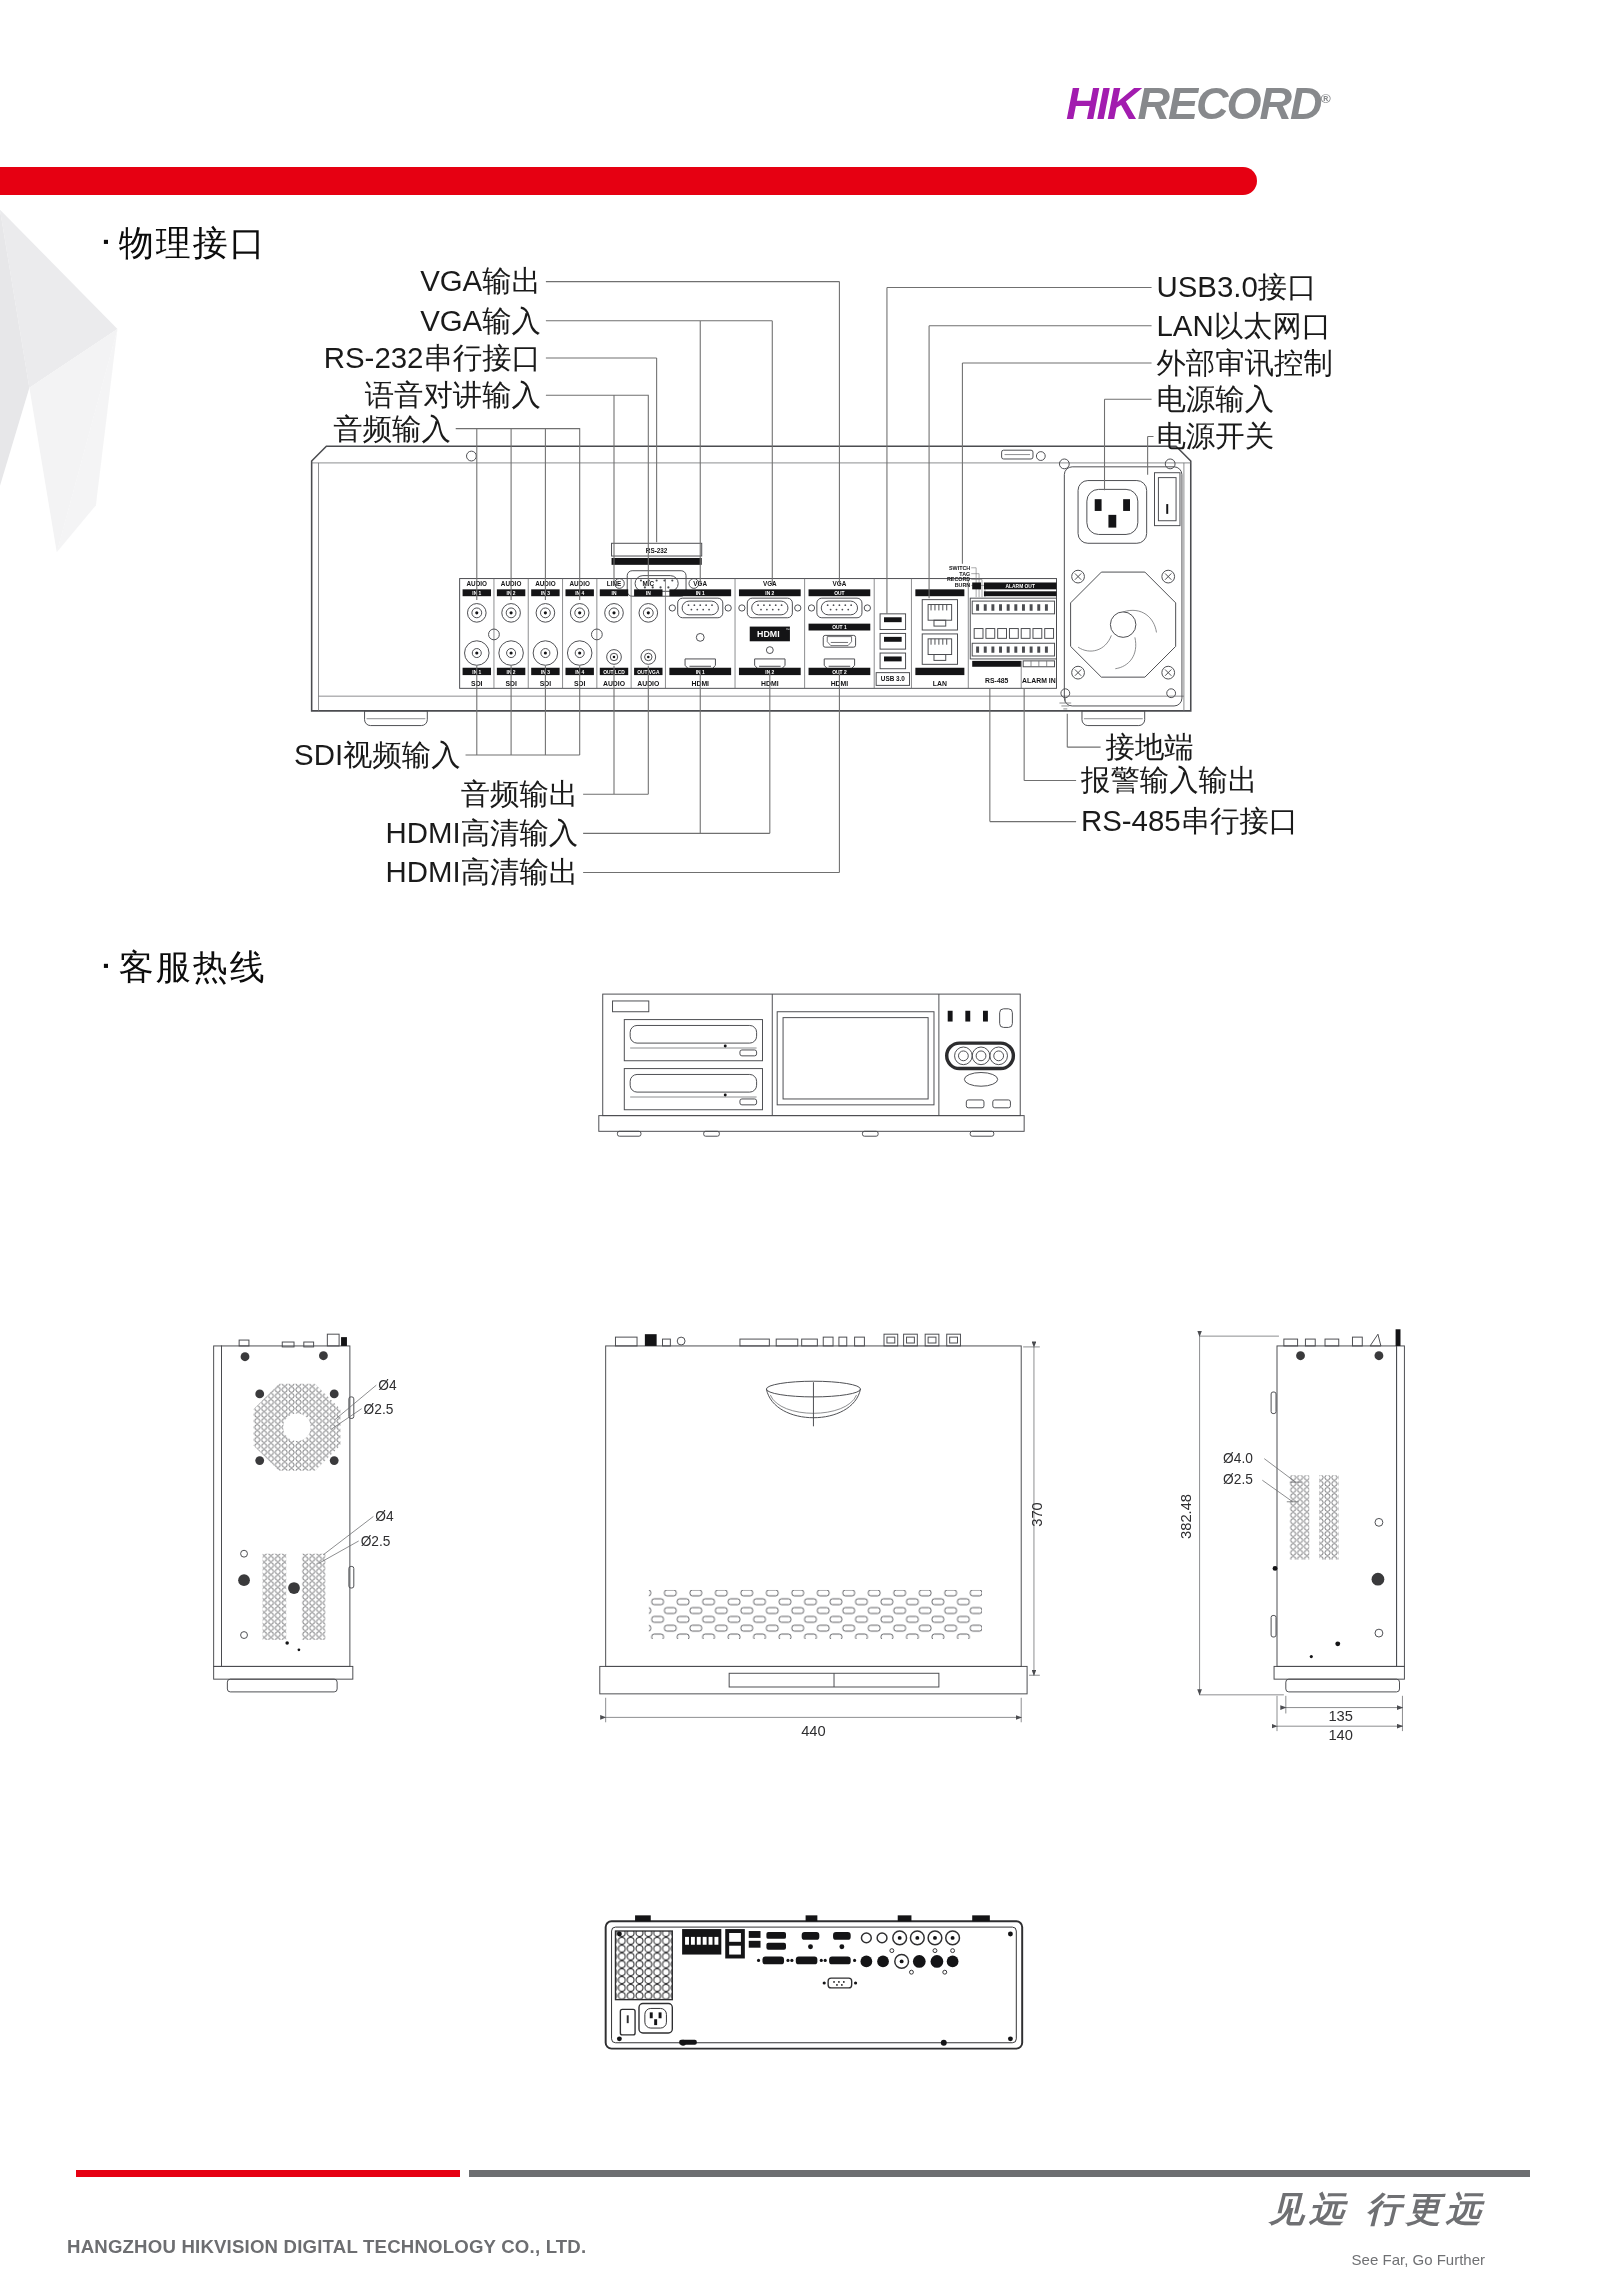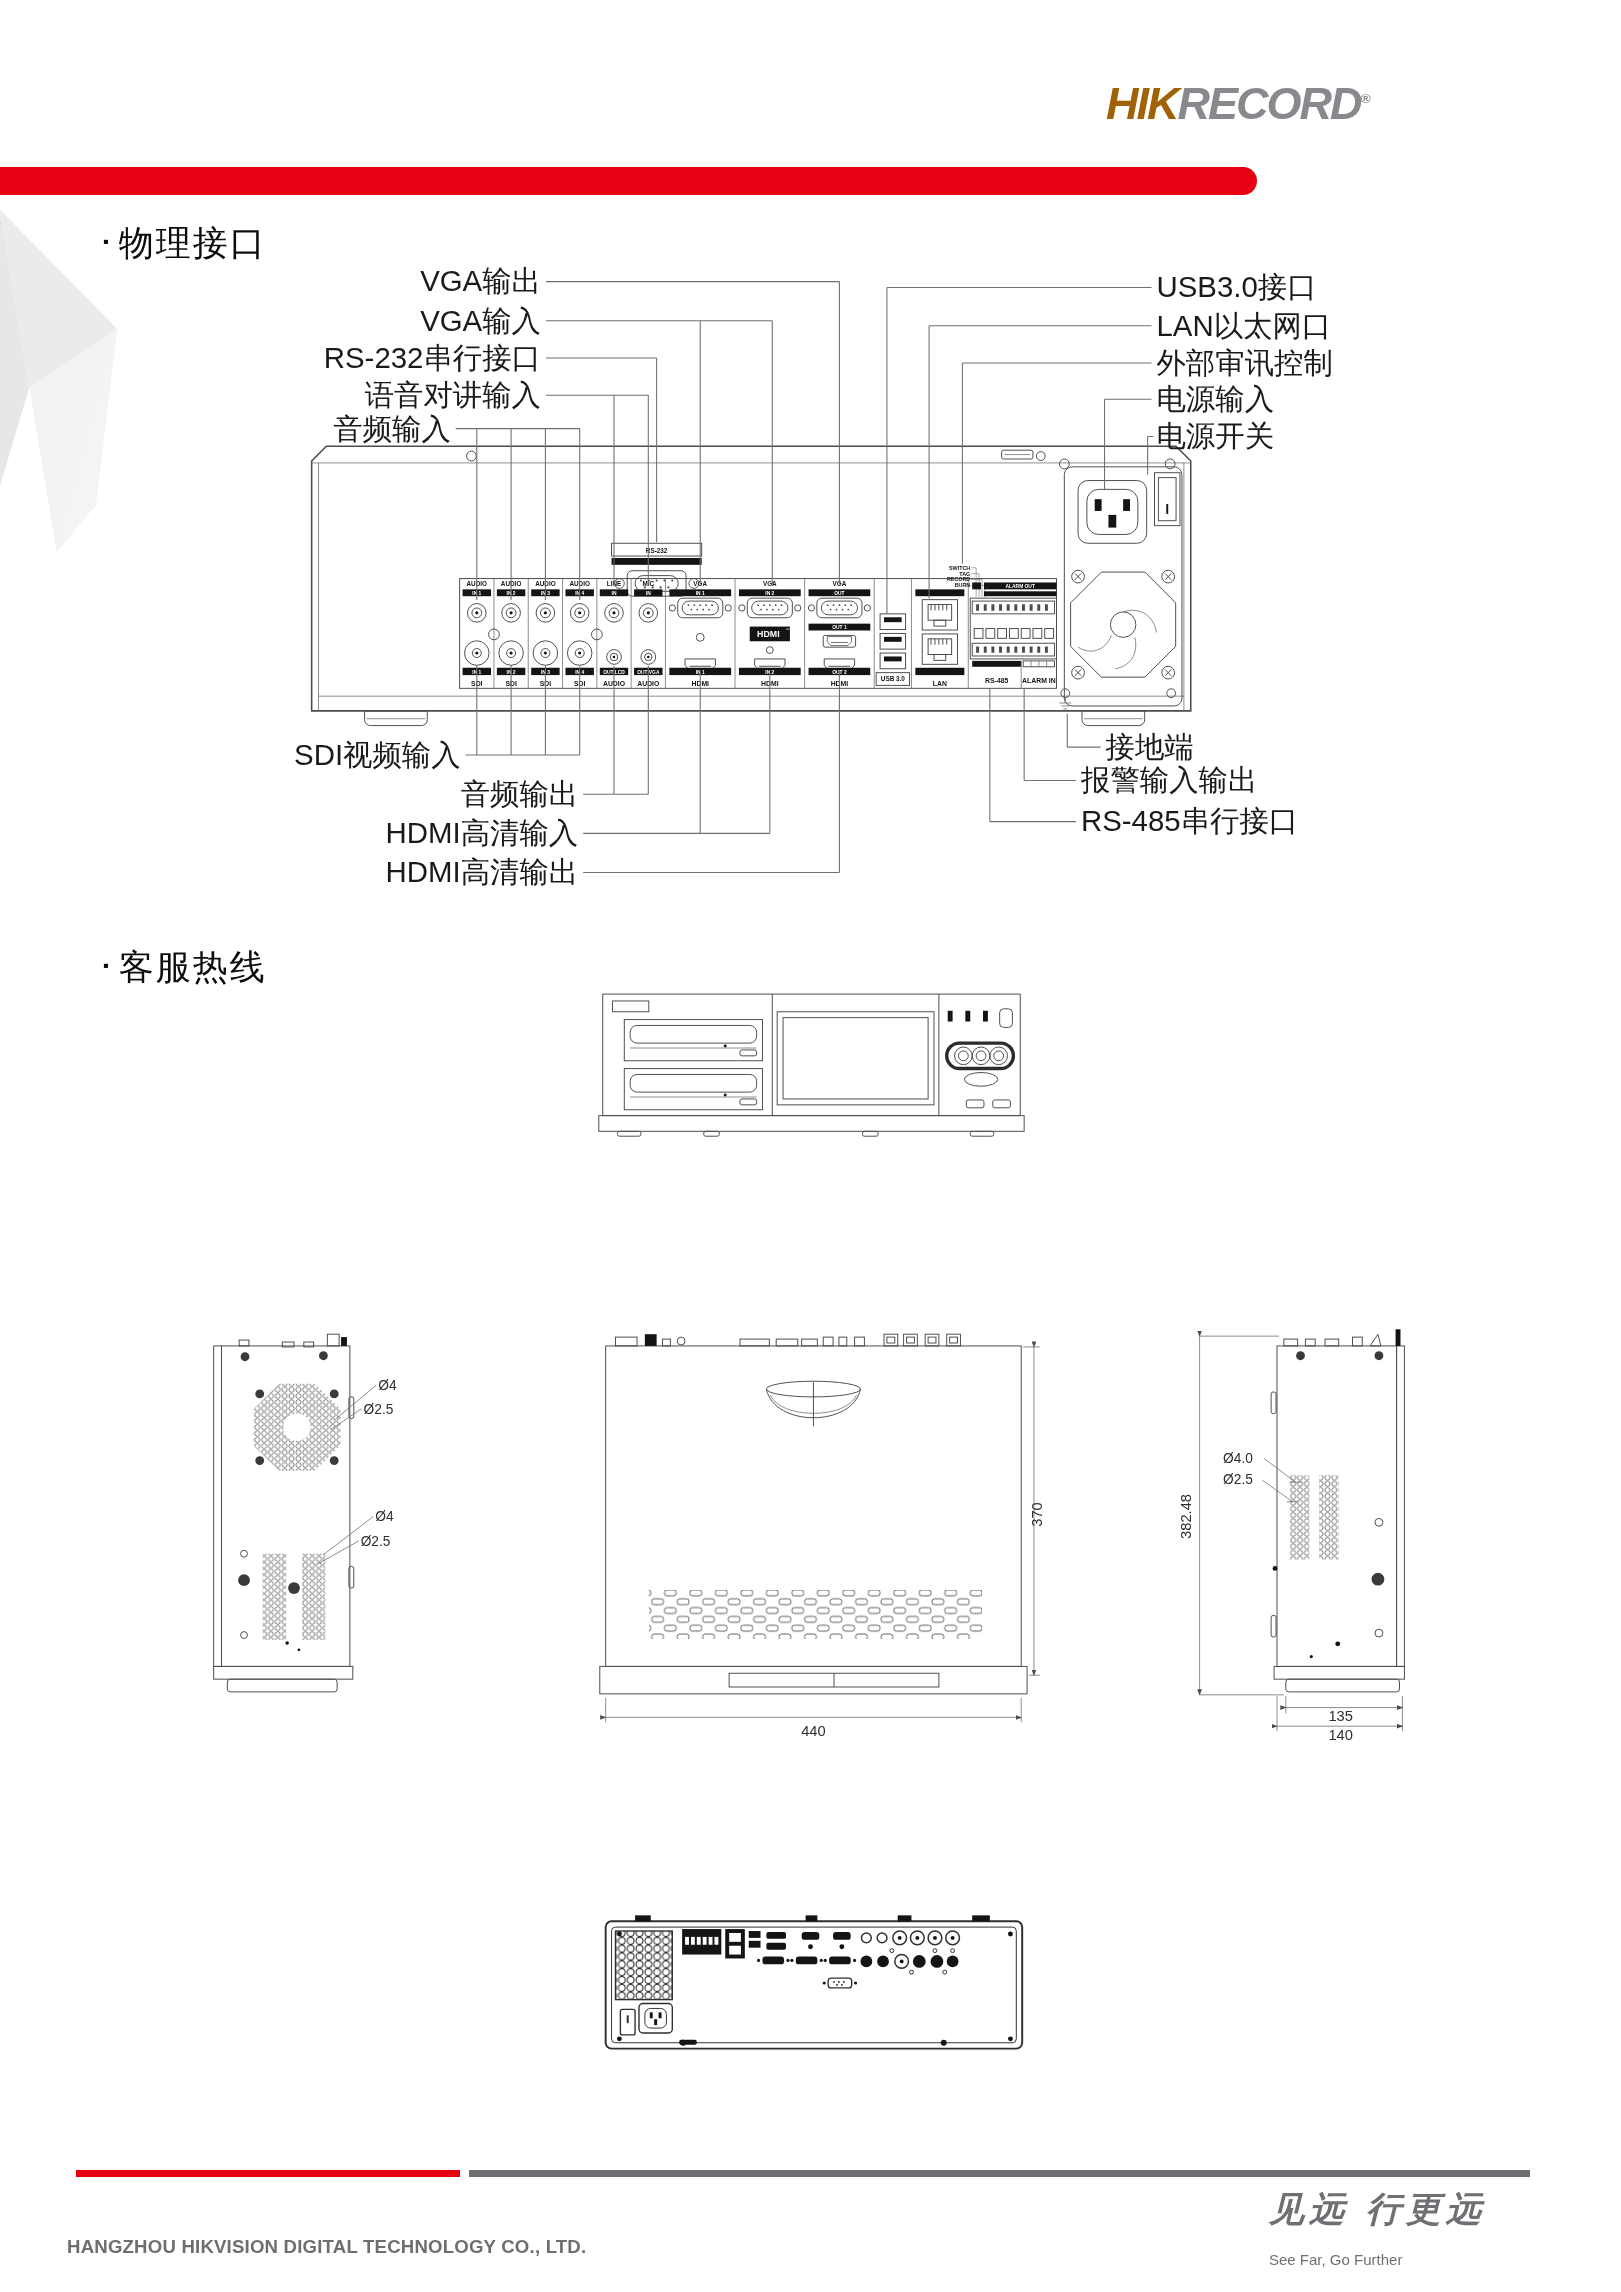--- a/index.html
+++ b/index.html
@@ -1,21 +1,21 @@
 <!DOCTYPE html>
 <html><head>
 <meta charset="utf-8">
 <style>
   html,body{margin:0;padding:0;background:#fff;}
   .page{position:relative;width:1621px;height:2293px;background:#ffffff;overflow:hidden;
         font-family:"Liberation Sans",sans-serif;}
   
   .logo{position:absolute;left:1066px;top:78px;font-size:45px;font-weight:bold;font-style:italic;
         letter-spacing:-2px;white-space:nowrap;z-index:3;}
-  .logo .hik{color:#a16207;margin-left:40px;}
+  .logo .hik{color:#a21caf;}
   .logo .vision{color:#87898c;}
   .logo .reg{font-size:13.7px;color:#87898c;vertical-align:super;letter-spacing:0;}
   .redbar{position:absolute;left:0;top:167px;width:1257px;height:28px;background:#e60012;
           border-radius:0 14.7px 14.7px 0;z-index:2;}
   .wm{position:absolute;left:0;top:192px;z-index:1;}
   
   .sec-title{position:absolute;display:flex;align-items:flex-start;gap:9.8px;z-index:3;color:#0c0c0c;}
   .sec-title .bullet{font-size:16.7px;line-height:16.7px;margin-top:10.8px;}
   .sec-title .txt{font-size:35px;font-weight:normal;letter-spacing:2px;line-height:39px;}
   #t-physical{left:103px;top:223px;}
@@ -36,21 +36,21 @@
   .dim{font-size:15px;fill:#2e2e30;font-family:"DejaVu Serif",serif;text-anchor:middle;}
   .dimS{font-size:14px;fill:#2e2e30;font-family:"DejaVu Serif",serif;}
   
   .f-line-red{position:absolute;left:76px;top:2170px;width:384px;height:6.9px;background:#e60012;z-index:3;}
   .f-line-gray{position:absolute;left:469px;top:2170px;width:1061px;height:6.9px;background:#6d6e71;z-index:3;}
   .f-cn{position:absolute;left:82px;top:2196px;font-size:33px;font-weight:bold;color:#6d6e71;
         letter-spacing:0.5px;z-index:3;white-space:nowrap;}
   .f-en{position:absolute;left:67px;top:2236px;font-size:18.6px;font-weight:bold;color:#6d6e71;
         letter-spacing:0.2px;z-index:3;white-space:nowrap;}
   .f-contact{position:absolute;left:740px;top:2193px;font-size:18.6px;color:#8f9194;line-height:25.5px;z-index:3;}
-  .f-slogan{position:absolute;left:1269px;top:2186px;width:216px;text-align:left;z-index:3;}
+  .f-slogan{position:absolute;left:1269px;top:2186px;width:216px;text-align:right;z-index:3;}
   .f-slogan .cn{font-family:"DejaVu Serif",serif;font-style:italic;font-weight:bold;
         font-size:35px;color:#6f7073;letter-spacing:4.9px;white-space:nowrap;}
   .f-slogan .en{font-size:15px;color:#6f7073;margin-top:18px;}
 </style>
 </head>
 <body>
 
 <div class="page">
 
   <div class="logo">

